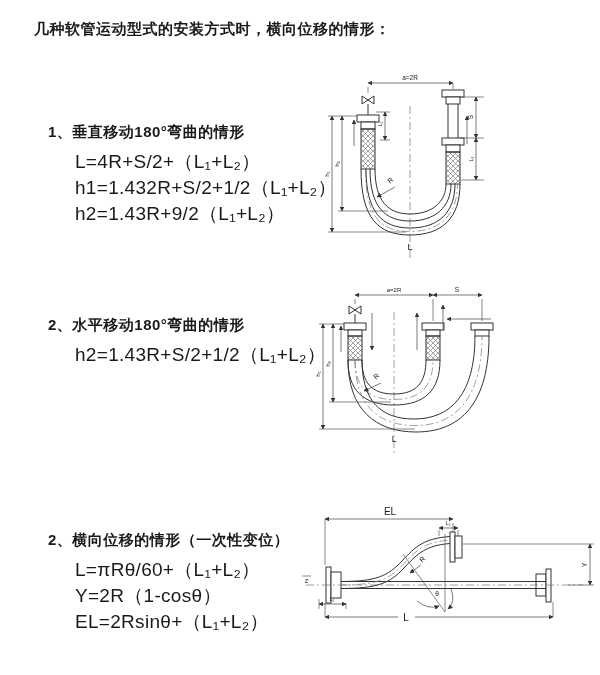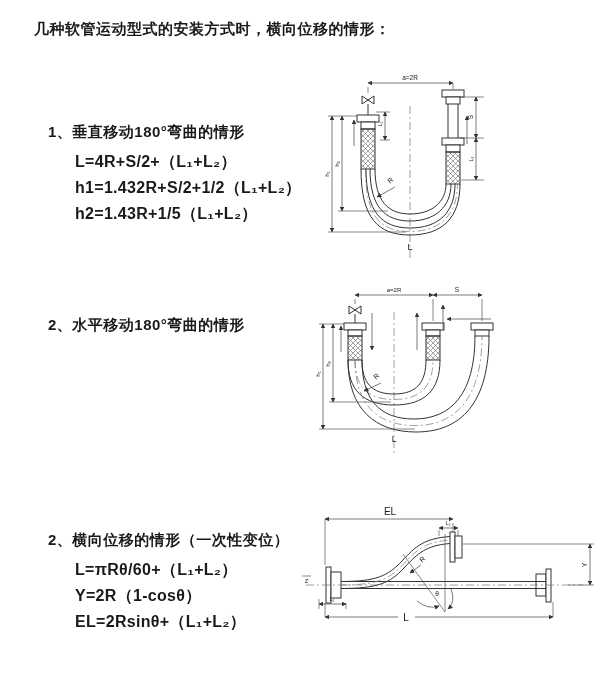--- a/index.html
+++ b/index.html
@@ -1,21 +1,21 @@
 <!DOCTYPE html>
 <html><head>
 <meta charset="utf-8">
 <style>
   html,body{margin:0;padding:0;width:600px;height:675px;background:#ffffff;overflow:hidden;}
   body{position:relative;font-family:"Liberation Sans","DejaVu Sans",sans-serif;color:#1a1a1a;}
   .title{position:absolute;left:34px;top:20px;font-size:15px;font-weight:700;letter-spacing:.5px;}
   .sec{position:absolute;left:48px;}
   .heading{font-size:15px;font-weight:700;letter-spacing:.5px;white-space:nowrap;margin-top:15px;}
   .formulas{margin:7px 0 0 27px;}
-  .formula{font-size:16px;font-weight:700;line-height:26px;letter-spacing:.3px;white-space:nowrap;}
+  .formula{font-size:19px;font-weight:400;line-height:26px;letter-spacing:.3px;white-space:nowrap;}
   svg.diag{position:absolute;}
   svg text{font-family:"Liberation Sans","DejaVu Sans",sans-serif;fill:#1a1a1a;}
   .ln{stroke:#333;stroke-width:1;fill:none;}
   .tn{stroke:#555;stroke-width:.7;fill:none;}
   .dm{stroke:#444;stroke-width:.7;fill:none;}
   .cl{stroke:#777;stroke-width:.7;fill:none;stroke-dasharray:8 3 2 3;}
   .fl{fill:#fff;stroke:#333;stroke-width:1;}
   .br{fill:url(#braid);stroke:#333;stroke-width:1;}
 </style>
 </head>
@@ -32,27 +32,28 @@
   </defs>
 </svg>
 
 <div class="title">几种软管运动型式的安装方式时，横向位移的情形：</div>
 
 <section class="sec" style="top:108px">
   <div class="heading">1、垂直移动180°弯曲的情形</div>
   <div class="formulas">
     <div class="formula">L=4R+S/2+（L₁+L₂）</div>
     <div class="formula">h1=1.432R+S/2+1/2（L₁+L₂）</div>
-    <div class="formula">h2=1.43R+1/5（L₁+L₂）</div>
+    <div class="formula">h2=1.43R+9/2（L₁+L₂）</div>
   </div>
 </section>
 
 <section class="sec" style="top:301px">
   <div class="heading">2、水平移动180°弯曲的情形</div>
   <div class="formulas">
+    <div class="formula">h2=1.43R+S/2+1/2（L₁+L₂）</div>
   </div>
 </section>
 
 <section class="sec" style="top:516px">
   <div class="heading">2、横向位移的情形（一次性变位）</div>
   <div class="formulas">
     <div class="formula">L=πRθ/60+（L₁+L₂）</div>
     <div class="formula">Y=2R（1-cosθ）</div>
     <div class="formula">EL=2Rsinθ+（L₁+L₂）</div>
   </div>

